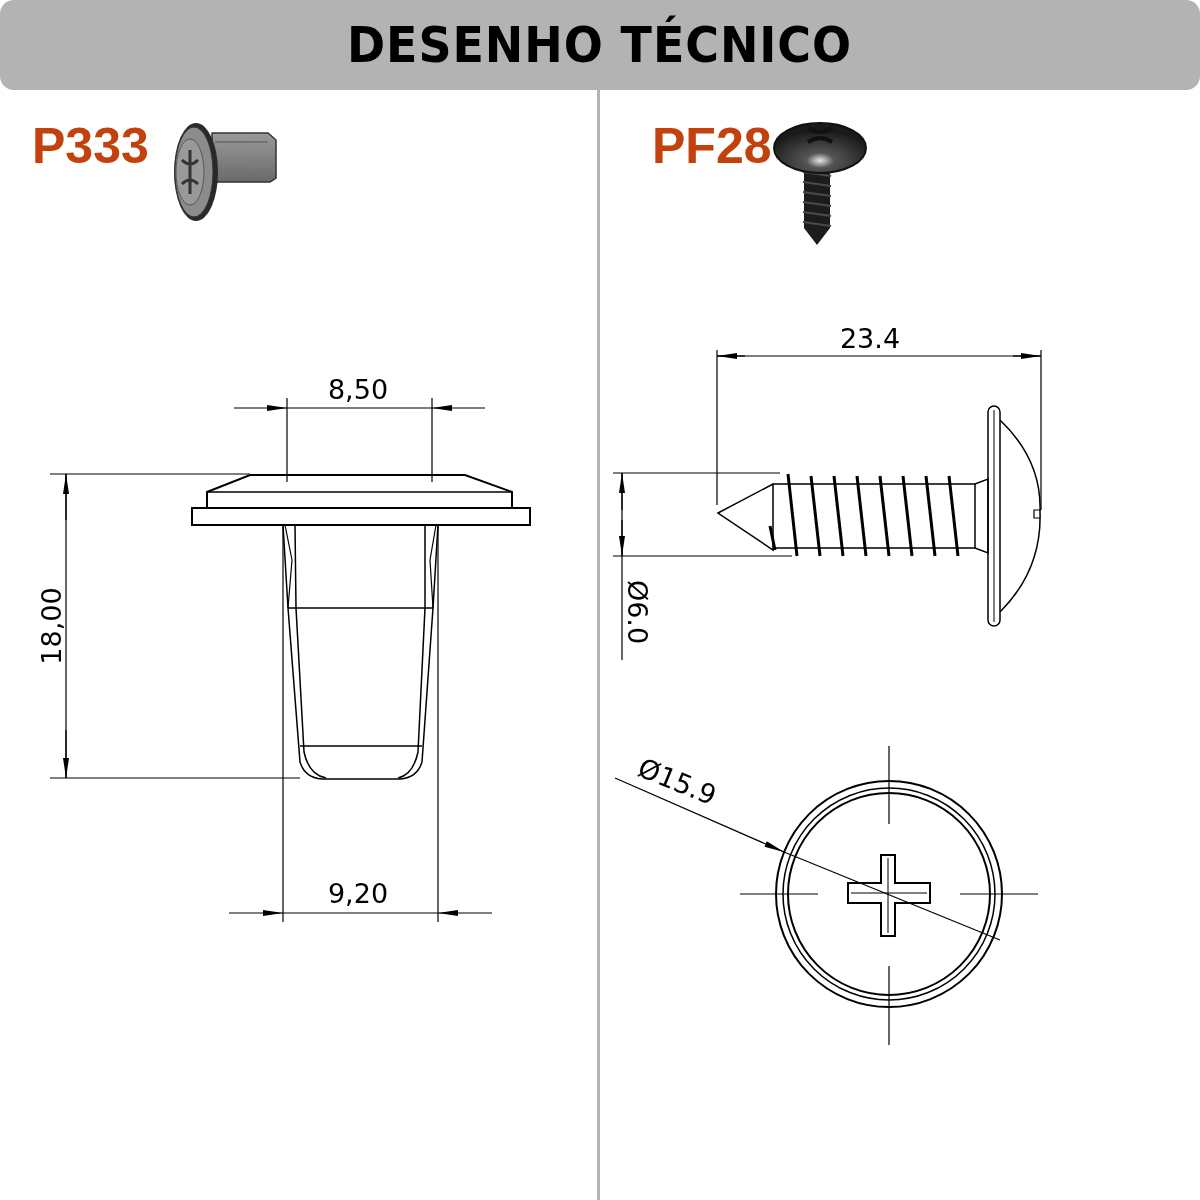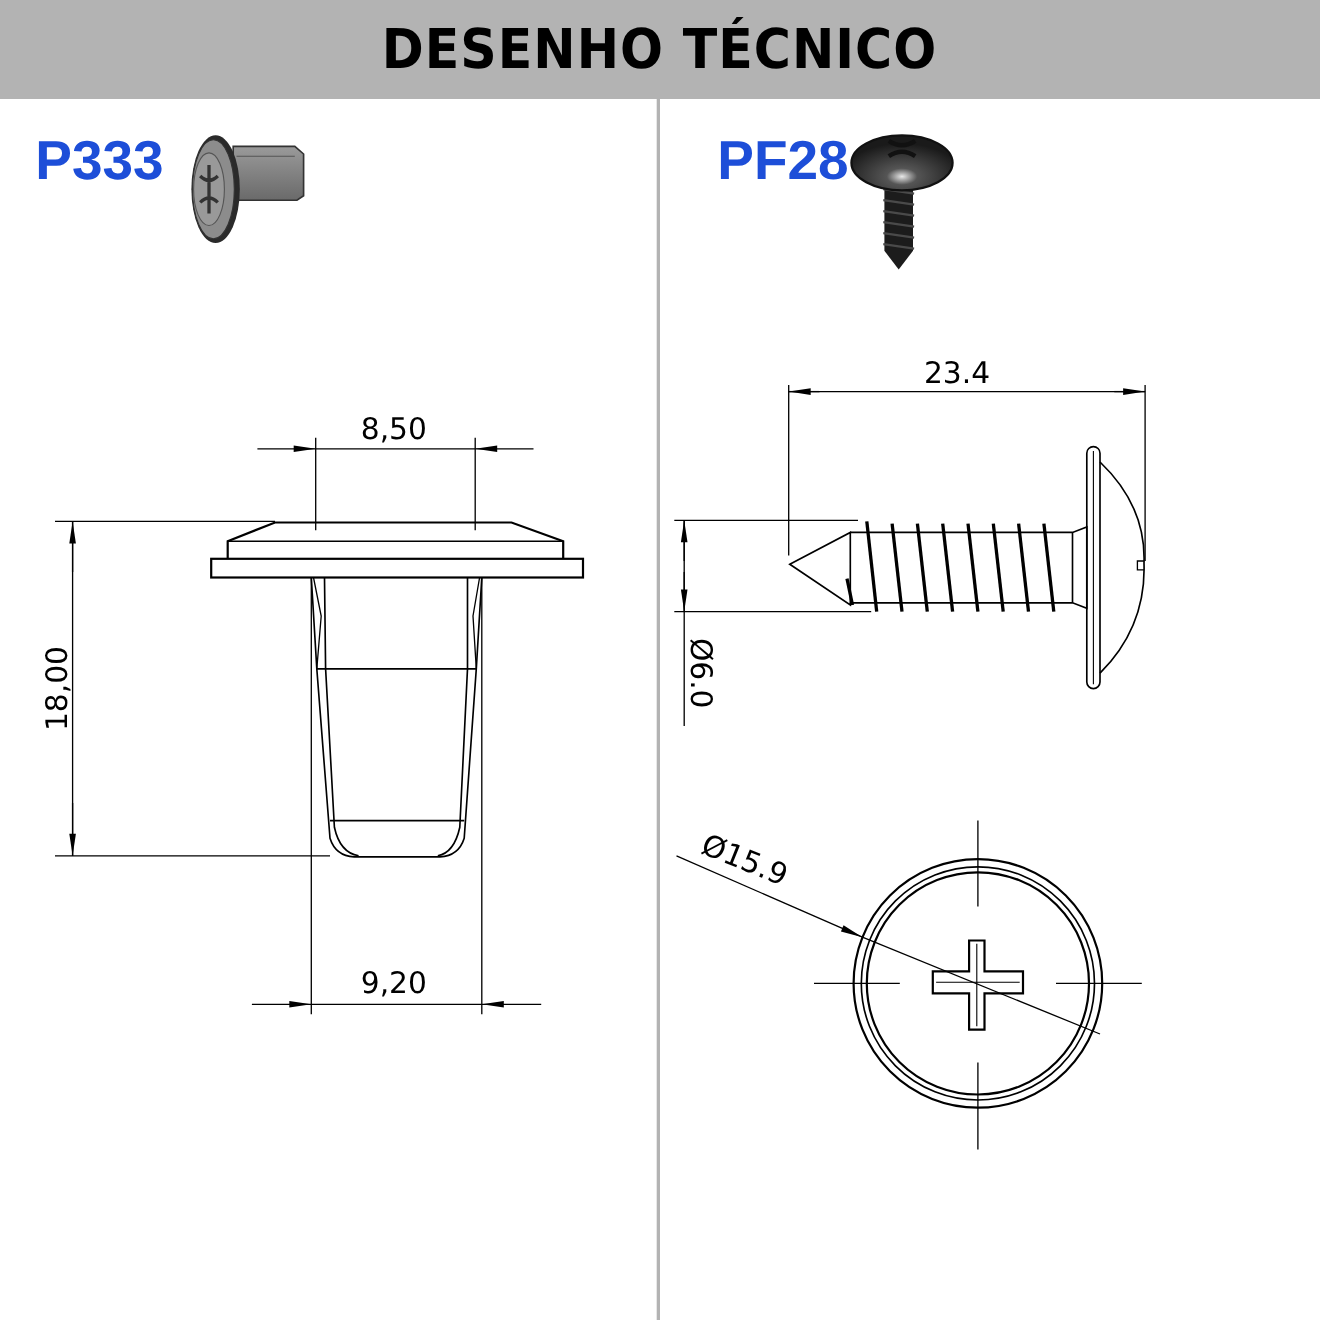--- a/index.html
+++ b/index.html
@@ -4,34 +4,34 @@
 <style>
   html, body { margin: 0; padding: 0; }
   body {
     width: 1200px; height: 1200px; position: relative; overflow: hidden;
     background: #ffffff;
     font-family: "Liberation Sans", "DejaVu Sans", sans-serif;
   }
   .header {
     position: absolute; left: 0; top: 0; width: 1200px; height: 90px;
     background: #b3b3b3;
-    display: flex; align-items: center; justify-content: center;
+    display: flex; align-items: center; justify-content: center; border-radius: 14px;
   }
   .header-title {
     font-family: "DejaVu Sans", sans-serif;
     font-weight: bold; font-size: 50px; color: #000;
     letter-spacing: 1px;
     transform: scaleX(0.92);
   }
   .divider {
     position: absolute; left: 597px; top: 90px; width: 3px; height: 1110px;
     background: #b3b3b3;
   }
   .panel-title {
-    position: absolute; font-weight: bold; font-size: 50px; color: #1d4ed8;
+    position: absolute; font-weight: bold; font-size: 50px; color: #c2410c;
     font-family: "Liberation Sans", sans-serif;
     line-height: 1;
   }
   .drawing { position: absolute; left: 0; top: 0; }
   .dim-text {
     font-family: "DejaVu Sans", sans-serif; font-size: 27px; fill: #000;
   }
 </style>
 </head>
 <body>

